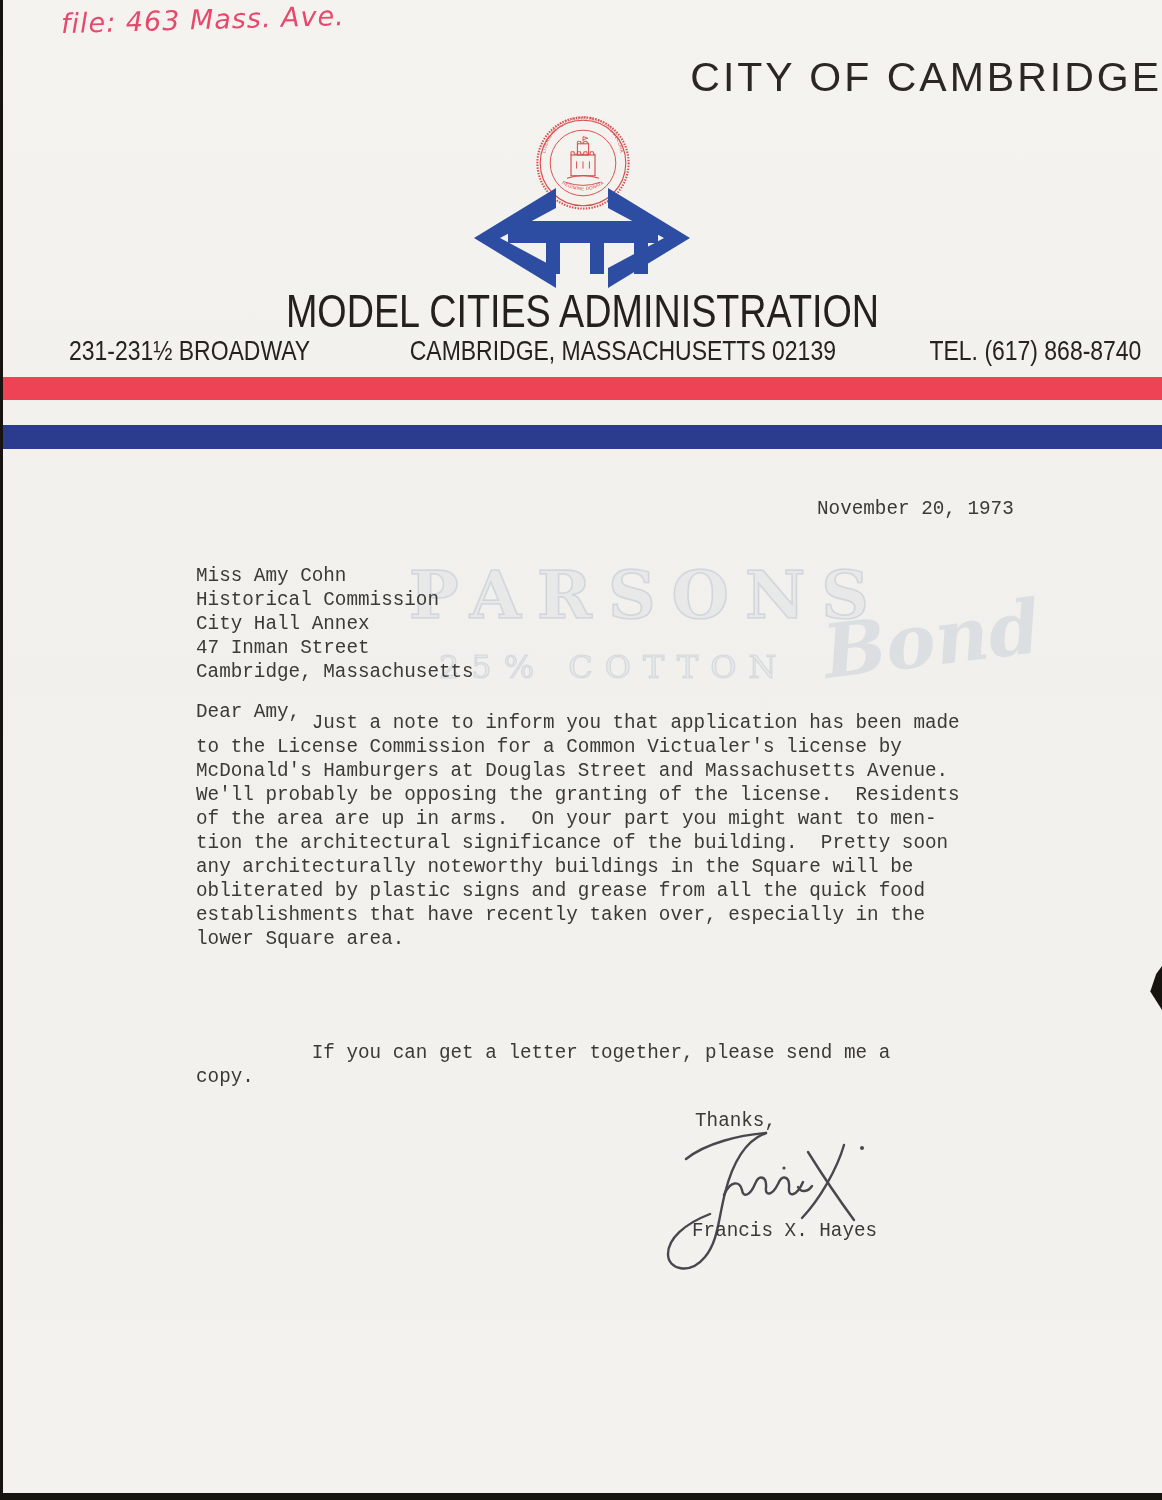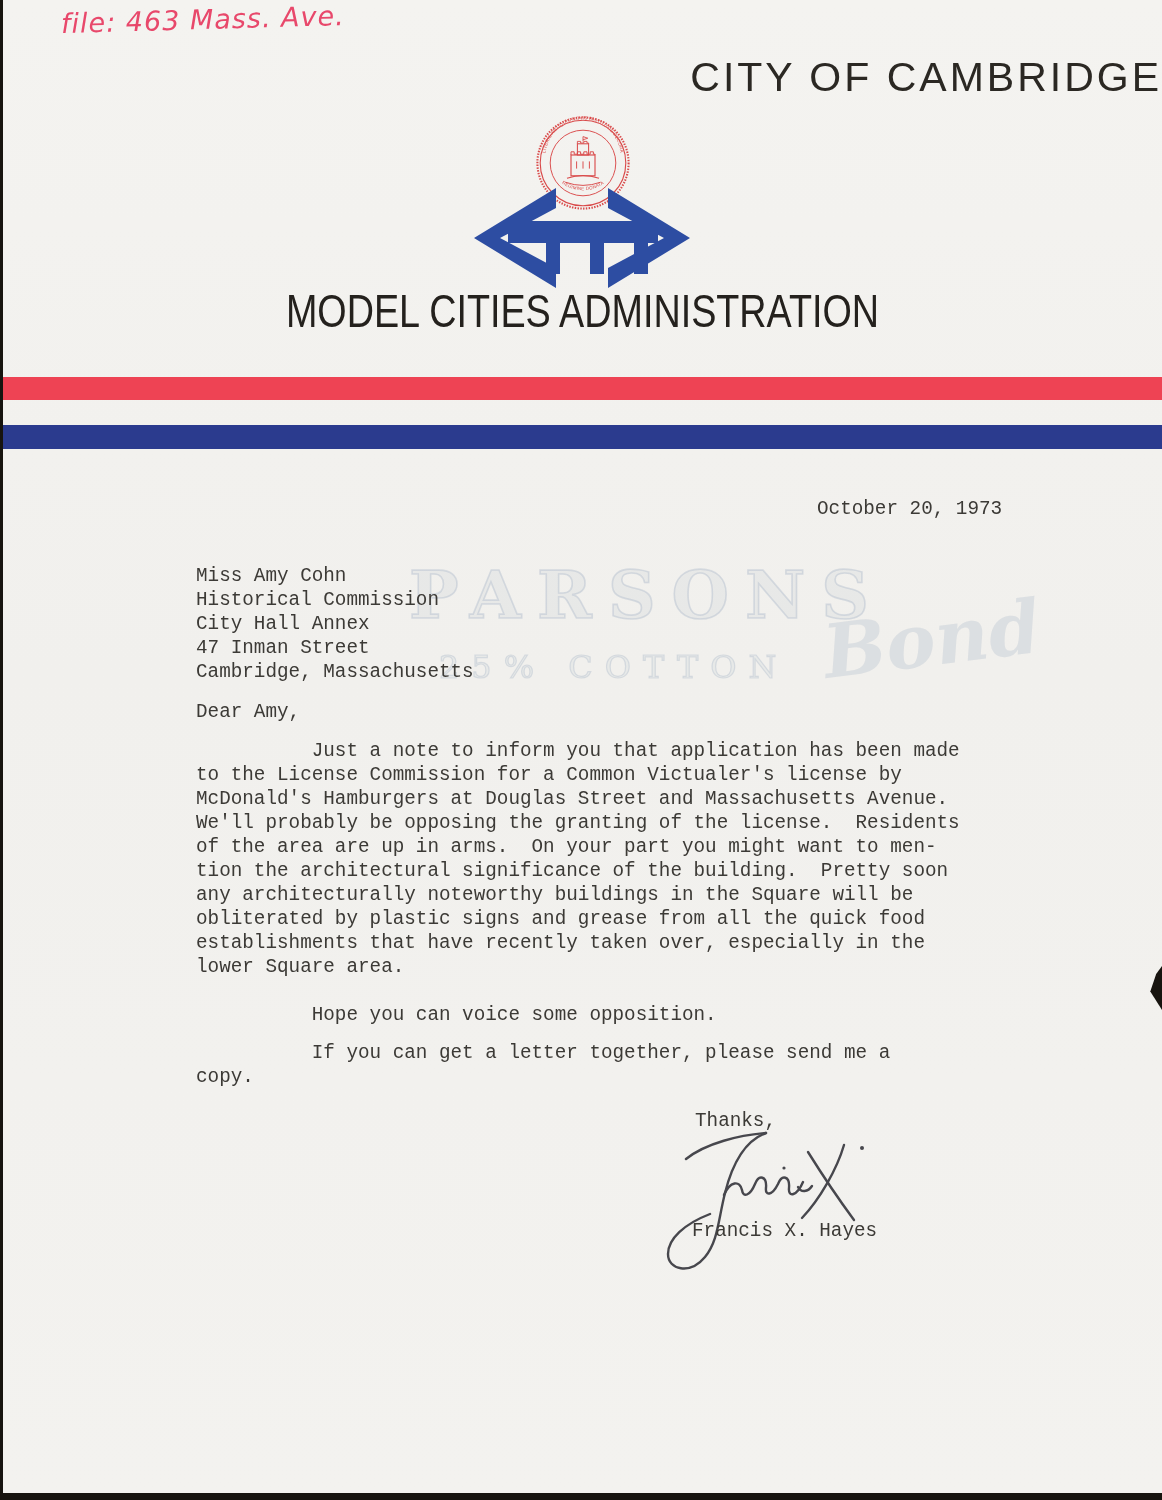--- a/index.html
+++ b/index.html
@@ -40,21 +40,21 @@
     color:rgba(173,186,203,0.13);text-align:right;-webkit-text-stroke:1.2px rgba(173,186,203,0.38);}
   .wm-bond{left:820px;top:596px;font-size:74px;font-style:italic;font-weight:bold;
     transform:rotate(-7deg);color:rgba(173,186,203,0.32);}
 
   
   .type{position:absolute;font-family:"Liberation Mono","DejaVu Sans Mono",monospace;
     font-size:19.3px;line-height:24px;color:#3c3a36;white-space:pre;}
   .t-date{left:814px;top:497px;}
   .t-recipient{left:193px;top:564px;}
   .t-salutation{left:193px;top:700px;}
-  .t-para1{left:193px;top:739px;}
+  .t-para1{left:193px;top:711px;}
   .t-para2{left:193px;top:1003px;}
   .t-para3{left:193px;top:1041px;}
   .t-closing{left:692px;top:1109px;}
   .t-signame{left:689px;top:1202px;margin-top:17px;}
 
   .sig{position:absolute;left:645px;top:1121px;pointer-events:none;}
 
   .corner-tear{position:absolute;right:0;top:966px;width:13px;height:44px;
     background:#17140f;clip-path:polygon(100% 0,100% 100%,10% 58%,55% 18%);}
 </style>
@@ -105,46 +105,50 @@
         <polygon points="140,2 222,52 140,102 140,82 196,52 140,22"></polygon>
         <rect x="40" y="35" width="150" height="22"></rect>
         <rect x="78" y="57" width="14" height="31"></rect>
         <rect x="122" y="57" width="14" height="31"></rect>
         <rect x="166" y="57" width="14" height="31"></rect>
       </g>
     </svg>
 
     <div class="org-title">MODEL CITIES ADMINISTRATION</div>
 
+    <div class="addr-row">
+      <span class="seg s-left">231-231½ BROADWAY</span>
+      <span class="seg s-mid">CAMBRIDGE, MASSACHUSETTS 02139</span>
+      <span class="seg s-right">TEL. (617) 868-8740</span>
+    </div>
 
     <div class="stripe stripe-red"></div>
     <div class="stripe stripe-blue"></div>
 
     <div class="wm wm-parsons">PARSONS</div>
     <div class="wm wm-cotton">25% COTTON</div>
     <div class="wm wm-bond">Bond</div>
 
-    <div class="type t-date">October 20, 1973</div>
+    <div class="type t-date">November 20, 1973</div>
     <div class="type t-recipient">Miss Amy Cohn
 Historical Commission
 City Hall Annex
 47 Inman Street
 Cambridge, Massachusetts</div>
     <div class="type t-salutation">Dear Amy,</div>
     <div class="type t-para1">          Just a note to inform you that application has been made
 to the License Commission for a Common Victualer's license by
 McDonald's Hamburgers at Douglas Street and Massachusetts Avenue.
 We'll probably be opposing the granting of the license.  Residents
 of the area are up in arms.  On your part you might want to men-
 tion the architectural significance of the building.  Pretty soon
 any architecturally noteworthy buildings in the Square will be
 obliterated by plastic signs and grease from all the quick food
 establishments that have recently taken over, especially in the
 lower Square area.</div>
-    <div class="type t-para2">          Hope you can voice some opposition.</div>
     <div class="type t-para3">          If you can get a letter together, please send me a
 copy.</div>
     <div class="type t-closing">Thanks,</div>
 
     <svg class="sig" width="250" height="155" viewBox="0 0 250 155">
       <g fill="none" stroke="#47474d" stroke-width="2.4" stroke-linecap="round">
         <path d="M118 12 C96 20 84 44 77 72 C70 100 70 120 57 136 C42 154 20 149 20 133 C20 118 36 103 62 93"></path>
         <path d="M38 38 C58 22 92 14 118 12"></path>
         <path d="M76 74 C82 60 92 59 94 69 C95 77 102 75 107 63 C111 53 119 55 118 67 C117 75 124 75 130 63 C134 53 142 55 141 67 C140 77 149 75 155 61"></path>
         <path d="M150 66 C153 72 160 71 164 65"></path>

